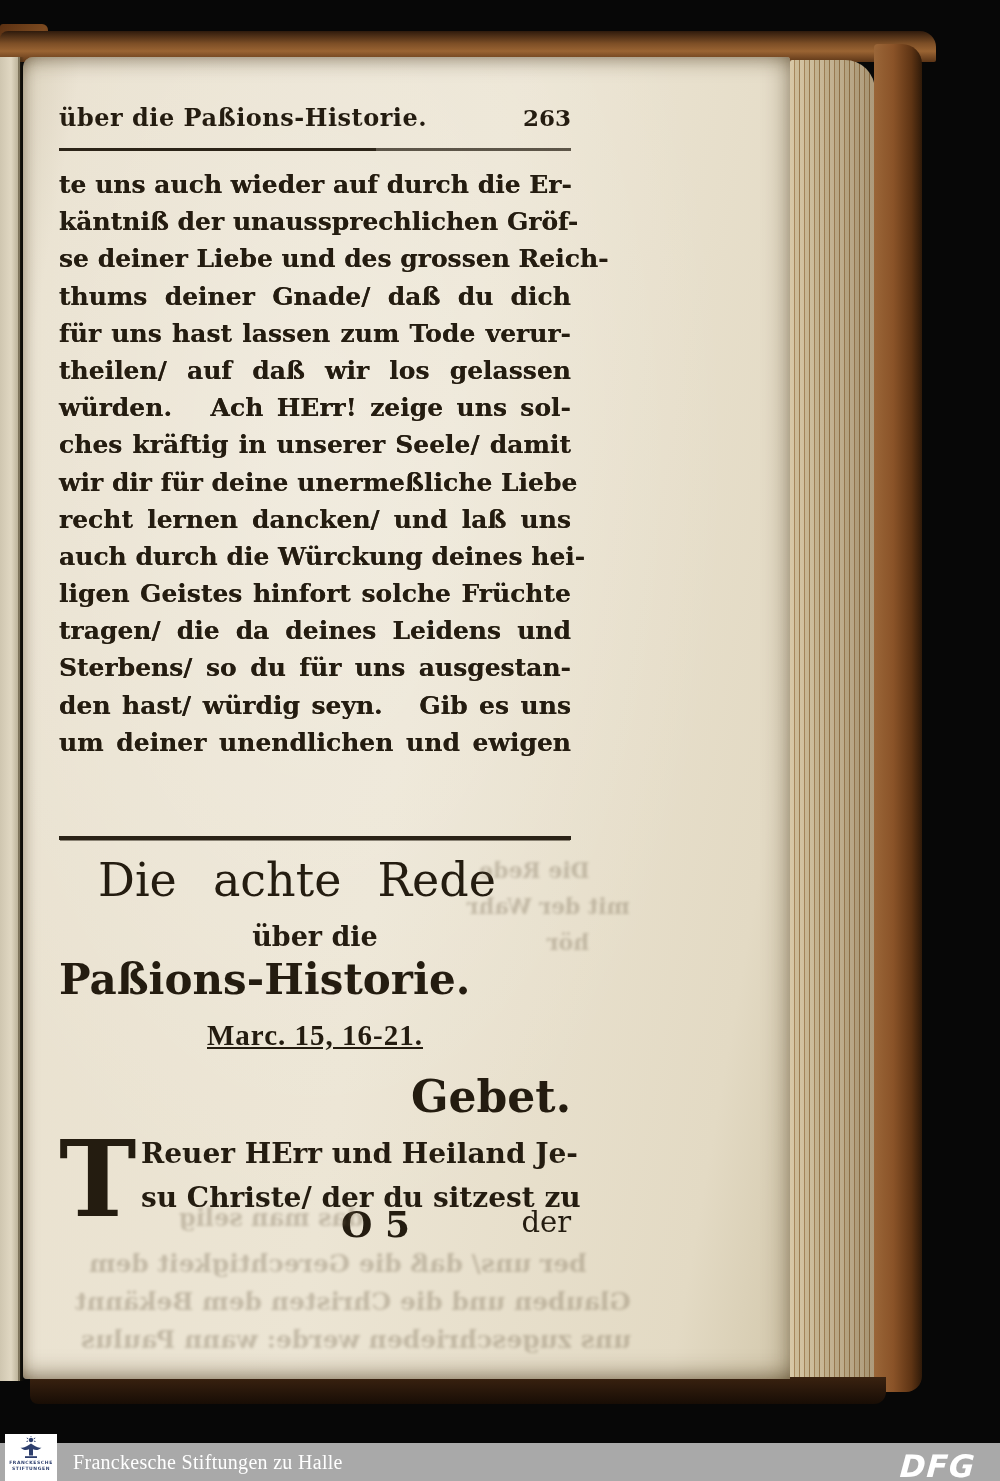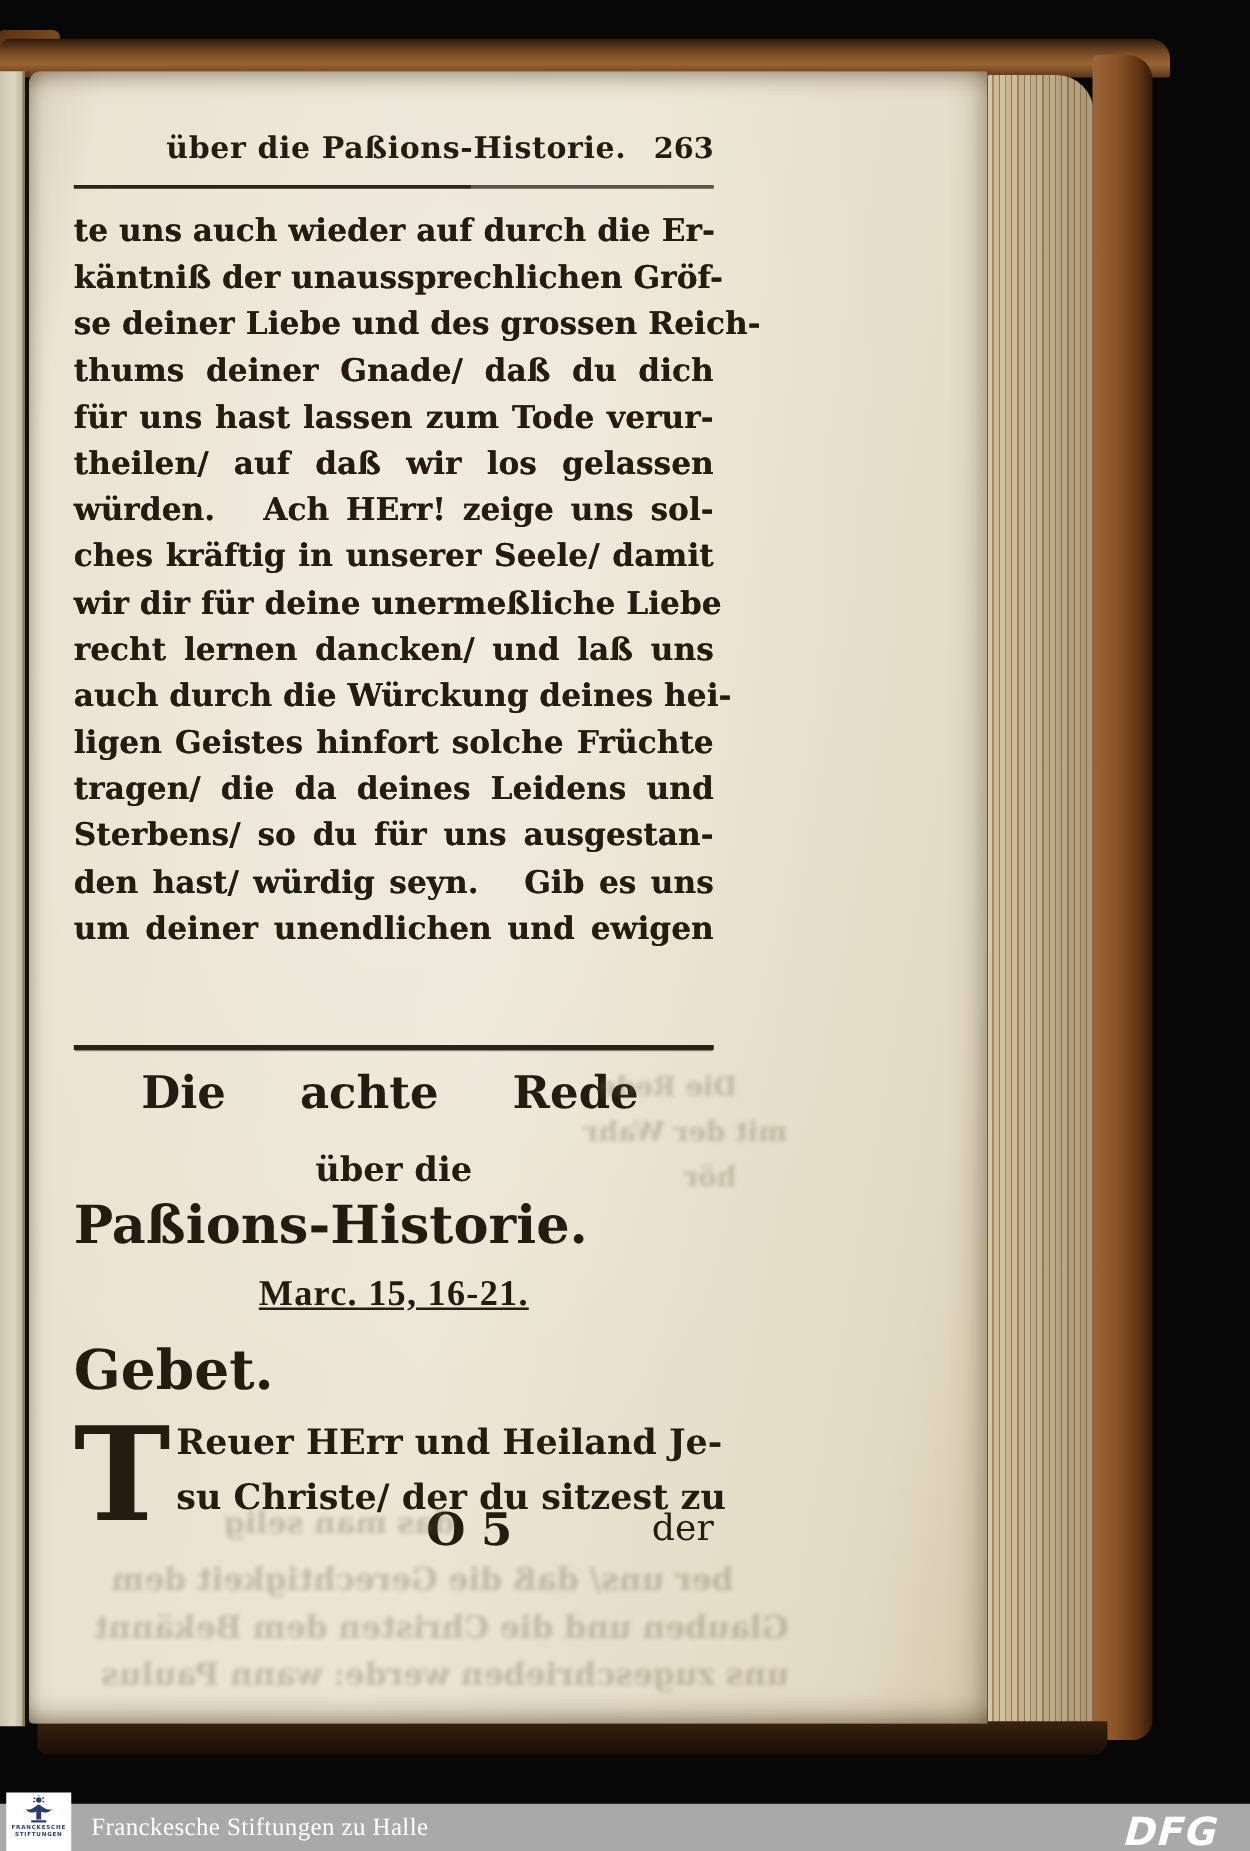--- a/index.html
+++ b/index.html
@@ -37,40 +37,40 @@
   .cover-right{position:absolute;left:874px;top:44px;width:48px;height:1348px;
     background:linear-gradient(90deg,#9a6638 0%,#8a5328 40%,#5e3414 78%,#2f1a09 100%);
     border-radius:4px 20px 16px 6px;}
   .book-bottom-edge{position:absolute;left:30px;top:1377px;width:856px;height:27px;
     background:linear-gradient(180deg,#3a2210,#180d05);
     border-radius:0 0 12px 8px;}
 
   
   .text-col{position:absolute;left:36px;top:0;width:512px;}
   .running-head{position:absolute;left:0;top:46px;width:512px;display:flex;align-items:baseline;}
-  .running-title{flex:1;text-align:right;font-size:24px;font-weight:700;letter-spacing:.5px;}
+  .running-title{flex:1;text-align:left;font-size:24px;font-weight:700;letter-spacing:.5px;}
   .page-number{width:70px;text-align:right;font-size:23px;font-weight:700;}
   .head-rule{position:absolute;left:0;top:91px;width:512px;height:3px;
     background:linear-gradient(90deg,#2c2418 0 62%,rgba(44,36,24,.75) 62% 100%);}
   .body-block{position:absolute;left:0;top:109px;width:512px;}
   .bodyline{height:37.2px;line-height:37.2px;font-size:25px;font-weight:700;
     text-align:justify;text-align-last:justify;white-space:nowrap;
     text-shadow:0 0 .5px rgba(36,28,16,.8);}
   .bodyline.short{text-align-last:left;}
   .divider-rule{position:absolute;left:0;top:779px;width:512px;height:4px;
     background:#2a2216;box-shadow:0 2px 0 -1px rgba(42,34,22,.5);}
-  .sect-line1{position:absolute;left:54px;top:796px;width:398px;font-size:36px;font-weight:700;
+  .sect-line1{position:absolute;left:39px;top:796px;width:398px;font-size:46px;font-weight:400;
     text-align:justify;text-align-last:justify;white-space:nowrap;}
   .sect-line2{position:absolute;left:0;top:864px;width:512px;text-align:center;
     font-size:27px;font-weight:700;}
   .sect-line3{position:absolute;left:0;top:898px;width:512px;
     font-size:42px;font-weight:700;}
   .sect-ref{position:absolute;left:0;top:962px;width:512px;text-align:center;
     font-family:"Liberation Serif",serif;font-size:29px;font-weight:600;letter-spacing:1px;text-decoration:underline;}
-  .prayer-head{position:absolute;left:0;top:1014px;width:512px;text-align:left;
+  .prayer-head{position:absolute;left:0;top:1014px;width:512px;text-align:right;
     font-size:44px;font-weight:700;}
   .drop-cap{position:absolute;left:0;top:1066px;width:86px;font-size:104px;line-height:1.1;
     font-weight:700;}
   .prayer-l1{position:absolute;left:82px;top:1080px;width:432px;font-size:28px;font-weight:700;
     text-align:justify;text-align-last:justify;white-space:nowrap;}
   .prayer-l2{position:absolute;left:82px;top:1124px;width:432px;font-size:28px;font-weight:700;
     text-align:justify;text-align-last:justify;white-space:nowrap;}
   .sig-row{position:absolute;left:0;top:1146px;width:512px;height:50px;}
   .sig-mark{position:absolute;left:282px;top:0;font-size:36px;font-weight:700;}
   .catchword{position:absolute;right:0;top:2px;font-size:29px;font-weight:400;}

